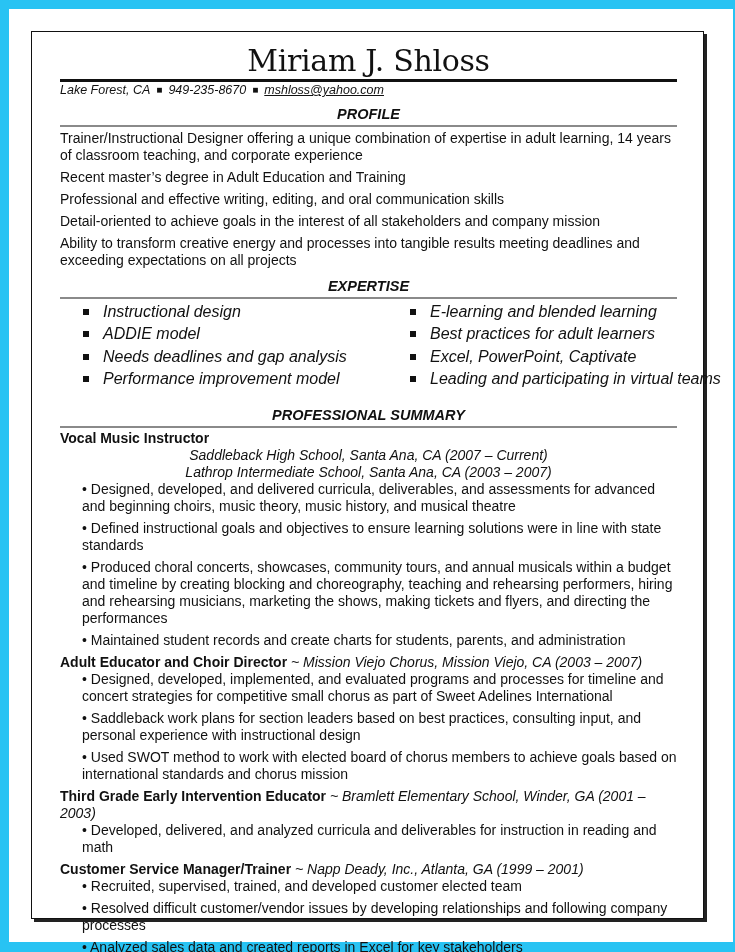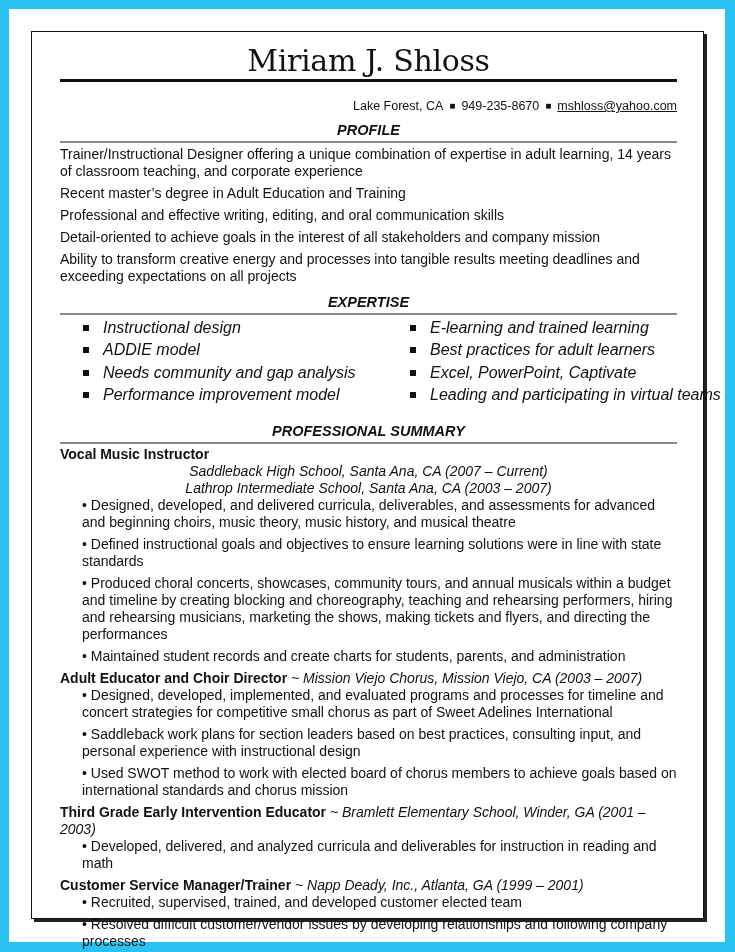--- a/index.html
+++ b/index.html
@@ -9,20 +9,21 @@
       position: relative;
       overflow: hidden;
       font-family: "Liberation Sans", sans-serif;
       color: #111;
     }
     .sheet {
       position: absolute;
       left: 9px; top: 9px;
       width: 716px; height: 933px;
       background: #ffffff;
+      padding-left: 8px;
     }
     .frame {
       position: absolute;
       left: 22px; top: 22px;
       width: 671px; height: 886px;
       border: 1.5px solid #111;
       box-shadow: 3px 3px 0 #222;
       background: #fff;
     }
     .content {
@@ -39,24 +40,25 @@
       line-height: 36px;
       letter-spacing: -0.3px;
       color: #111;
     }
     .name-rule {
       height: 3px;
       background: #111;
       margin-top: 0px;
     }
     .contact {
-      text-align: right;
+      text-align: left;
       font-size: 12.5px;
-      margin-top: 16px;
+      margin-top: 0;
       line-height: 15px;
+      font-style: italic;
     }
     .contact .sep { margin: 0 6px; font-size: 10px; vertical-align: 1px; }
     .contact .email { text-decoration: underline; }
     .section-title {
       text-align: center;
       font-weight: bold;
       font-size: 14.5px;
       line-height: 17px;
       font-style: italic;
     }
@@ -128,25 +130,25 @@
         <p class="para">Detail-oriented to achieve goals in the interest of all stakeholders and company mission</p>
         <p class="para">Ability to transform creative energy and processes into tangible results meeting deadlines and exceeding expectations on all projects</p>
       </div>
 
       <div class="section-title expertise-title">EXPERTISE</div>
       <div class="section-rule"></div>
       <div class="expertise-grid">
         <div class="exp-col left">
           <div class="exp-item"><span class="sq"></span><span>Instructional design</span></div>
           <div class="exp-item"><span class="sq"></span><span>ADDIE model</span></div>
-          <div class="exp-item"><span class="sq"></span><span>Needs community and gap analysis</span></div>
+          <div class="exp-item"><span class="sq"></span><span>Needs deadlines and gap analysis</span></div>
           <div class="exp-item"><span class="sq"></span><span>Performance improvement model</span></div>
         </div>
         <div class="exp-col right">
-          <div class="exp-item"><span class="sq"></span><span>E-learning and trained learning</span></div>
+          <div class="exp-item"><span class="sq"></span><span>E-learning and blended learning</span></div>
           <div class="exp-item"><span class="sq"></span><span>Best practices for adult learners</span></div>
           <div class="exp-item"><span class="sq"></span><span>Excel, PowerPoint, Captivate</span></div>
           <div class="exp-item"><span class="sq"></span><span>Leading and participating in virtual teams</span></div>
         </div>
       </div>
 
       <div class="section-title summary-title">PROFESSIONAL SUMMARY</div>
       <div class="section-rule"></div>
 
       <div class="job">

